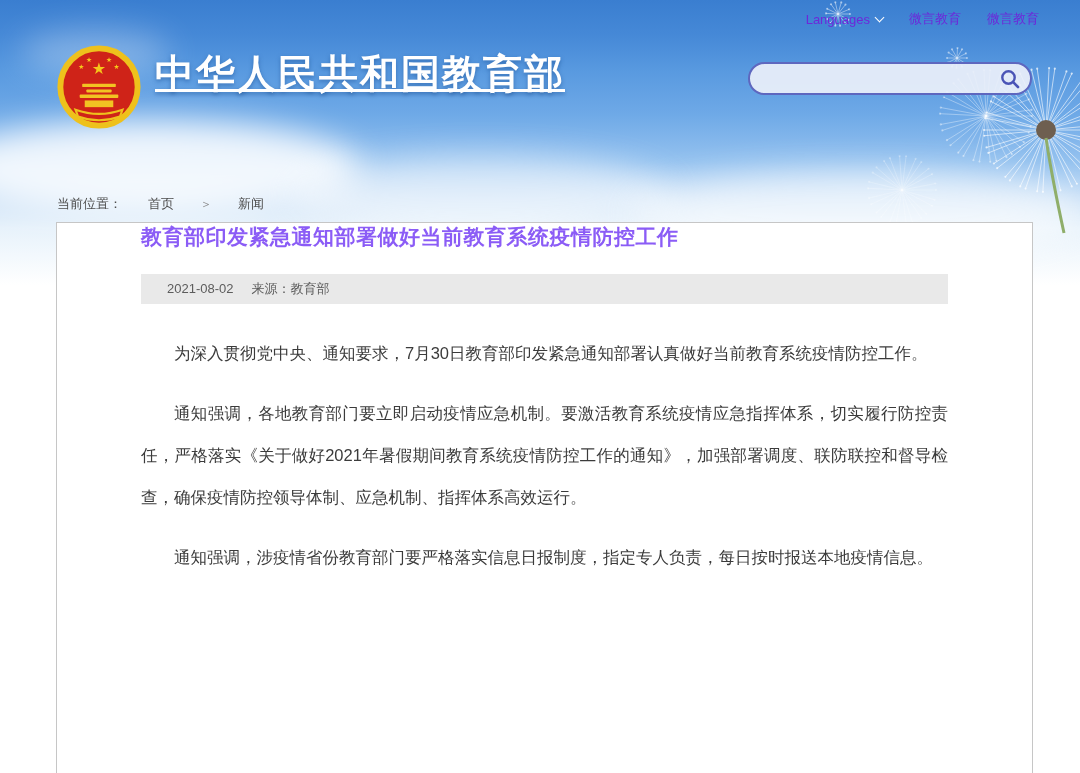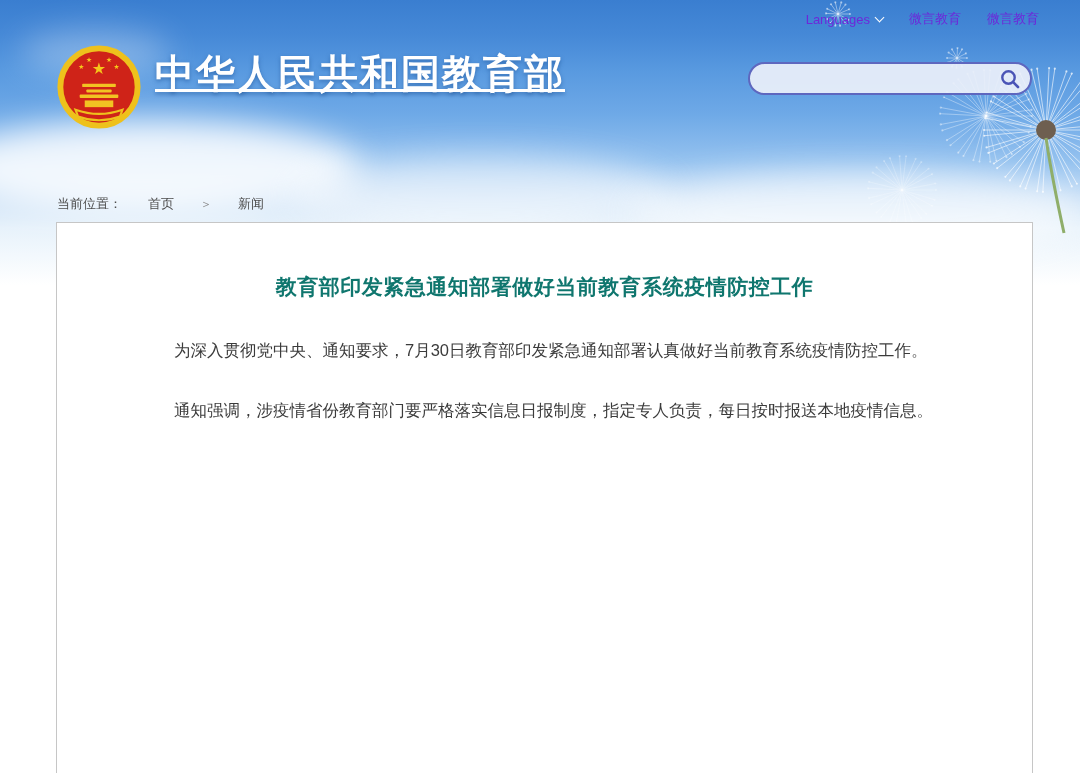--- a/index.html
+++ b/index.html
@@ -61,21 +61,21 @@
   .breadcrumb a { color:#4d4d4d; text-decoration:none; cursor:pointer; }
   .bc-sep { color:#8a8a8a; font-size:12px; }
 
   
   .card {
     position:absolute; top:222px; left:56px; width:977px; height:700px;
     background:#ffffff; border:1px solid #c6c6c6;
     padding:0 84px;
   }
   .article-title {
-    margin-top:50px; text-align:center; font-size:21px; font-weight:bold; color:#0f766e;
+    font-size:21px; font-weight:bold; color:#8b5cf6;
     letter-spacing:0.5px;
   }
   .meta-bar {
     margin-top:23px; height:30px; line-height:30px; background:#e9e9e9;
     font-size:13px; color:#5c5c5c; padding-left:26px;
     display:flex; gap:18px;
   }
   .article-body { margin-top:28px; }
   .article-body p {
     font-size:16.5px; line-height:42px; color:#3b3b3b; text-indent:2em;
@@ -414,20 +414,25 @@
   <div class="breadcrumb">
     <span>当前位置：</span>
     <a>首页</a>
     <span class="bc-sep">＞</span>
     <a>新闻</a>
   </div>
 
   <div class="card">
     <h1 class="article-title">教育部印发紧急通知部署做好当前教育系统疫情防控工作</h1>
 
+    <div class="meta-bar">
+      <span>2021-08-02</span>
+      <span>来源：教育部</span>
+    </div>
 
     <div class="article-body">
       <p>为深入贯彻党中央、通知要求，7月30日教育部印发紧急通知部署认真做好当前教育系统疫情防控工作。</p>
+      <p>通知强调，各地教育部门要立即启动疫情应急机制。要激活教育系统疫情应急指挥体系，切实履行防控责任，严格落实《关于做好2021年暑假期间教育系统疫情防控工作的通知》，加强部署调度、联防联控和督导检查，确保疫情防控领导体制、应急机制、指挥体系高效运行。</p>
       <p>通知强调，涉疫情省份教育部门要严格落实信息日报制度，指定专人负责，每日按时报送本地疫情信息。</p>
     </div>
   </div>
 
 </div>
 
 </body></html>

